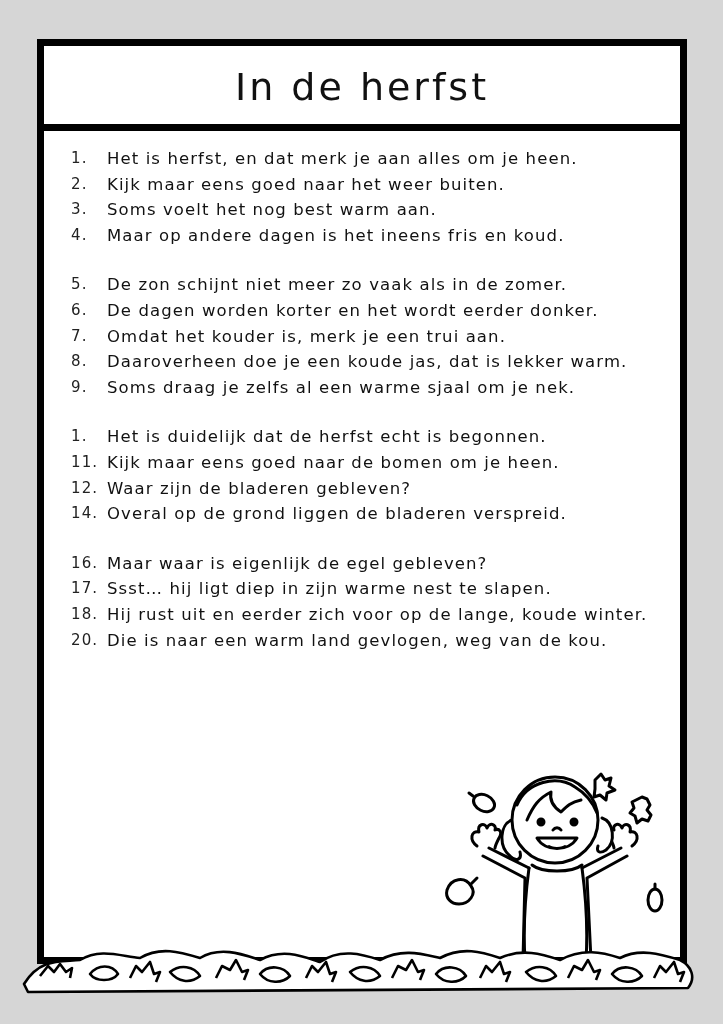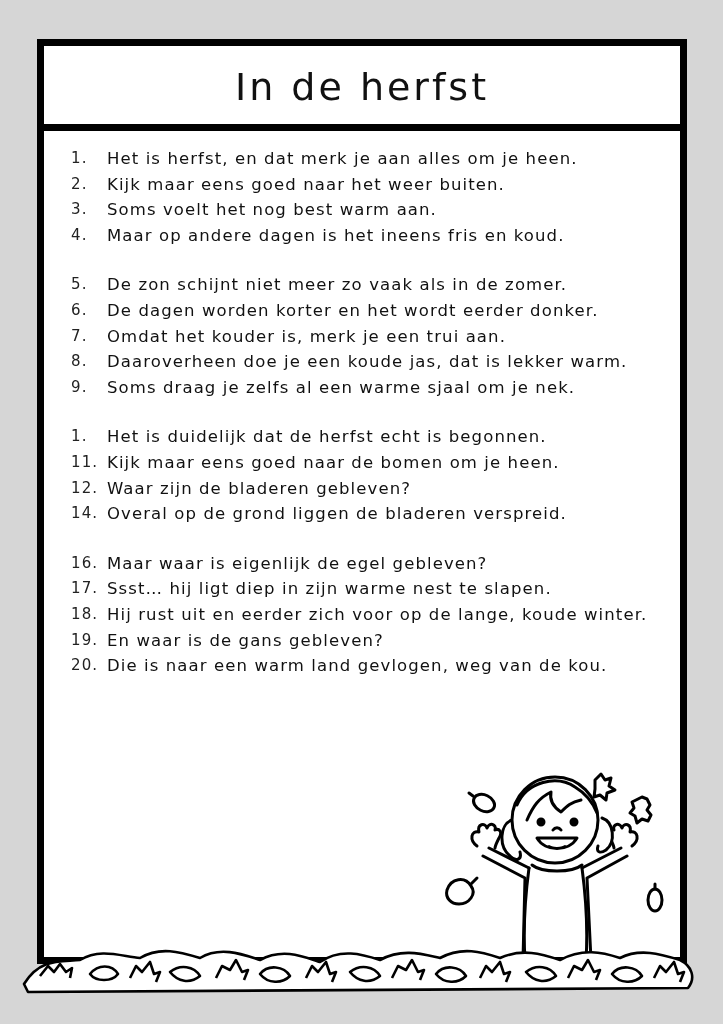--- a/index.html
+++ b/index.html
@@ -161,24 +161,20 @@
           <span class="num">16.</span>
           <span class="txt">Maar waar is eigenlijk de egel gebleven?</span>
         </div>
       <div class="line">
           <span class="num">17.</span>
           <span class="txt">Ssst… hij ligt diep in zijn warme nest te slapen.</span>
         </div>
       <div class="line">
           <span class="num">18.</span>
           <span class="txt">Hij rust uit en eerder zich voor op de lange, koude winter.</span>
-        </div>
-      <div class="line">
-          <span class="num">19.</span>
-          <span class="txt">En waar is de gans gebleven?</span>
         </div>
       <div class="line">
           <span class="num">20.</span>
           <span class="txt">Die is naar een warm land gevlogen, weg van de kou.</span>
         </div>
     </div>
   </div>
 </div>
 
 <svg class="illustration" viewBox="0 0 230 200" fill="none" stroke="#000" stroke-width="3" stroke-linecap="round" stroke-linejoin="round">

